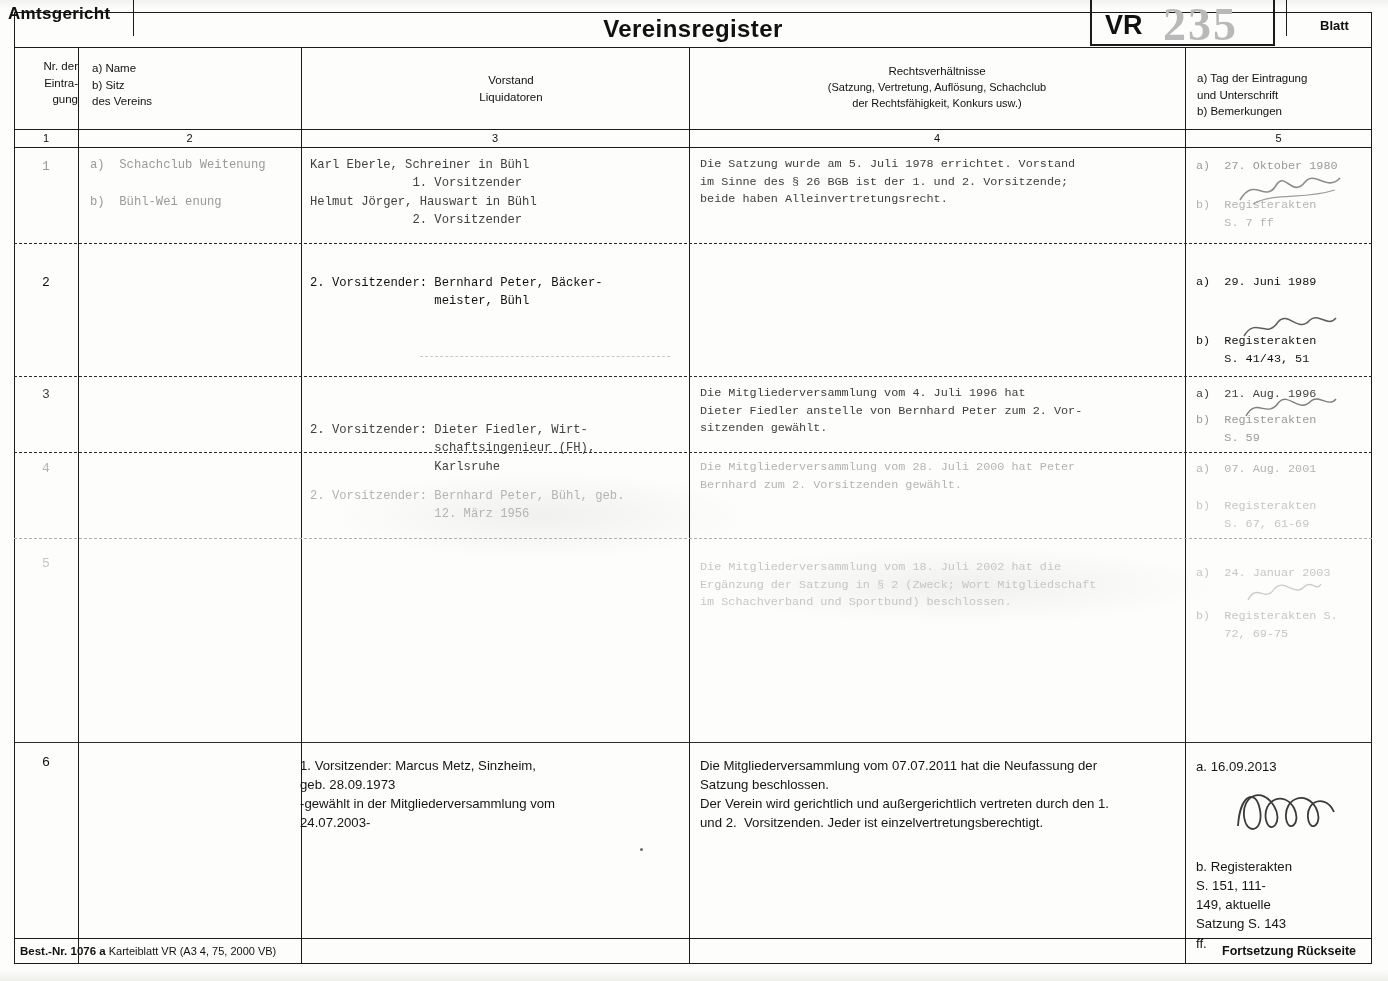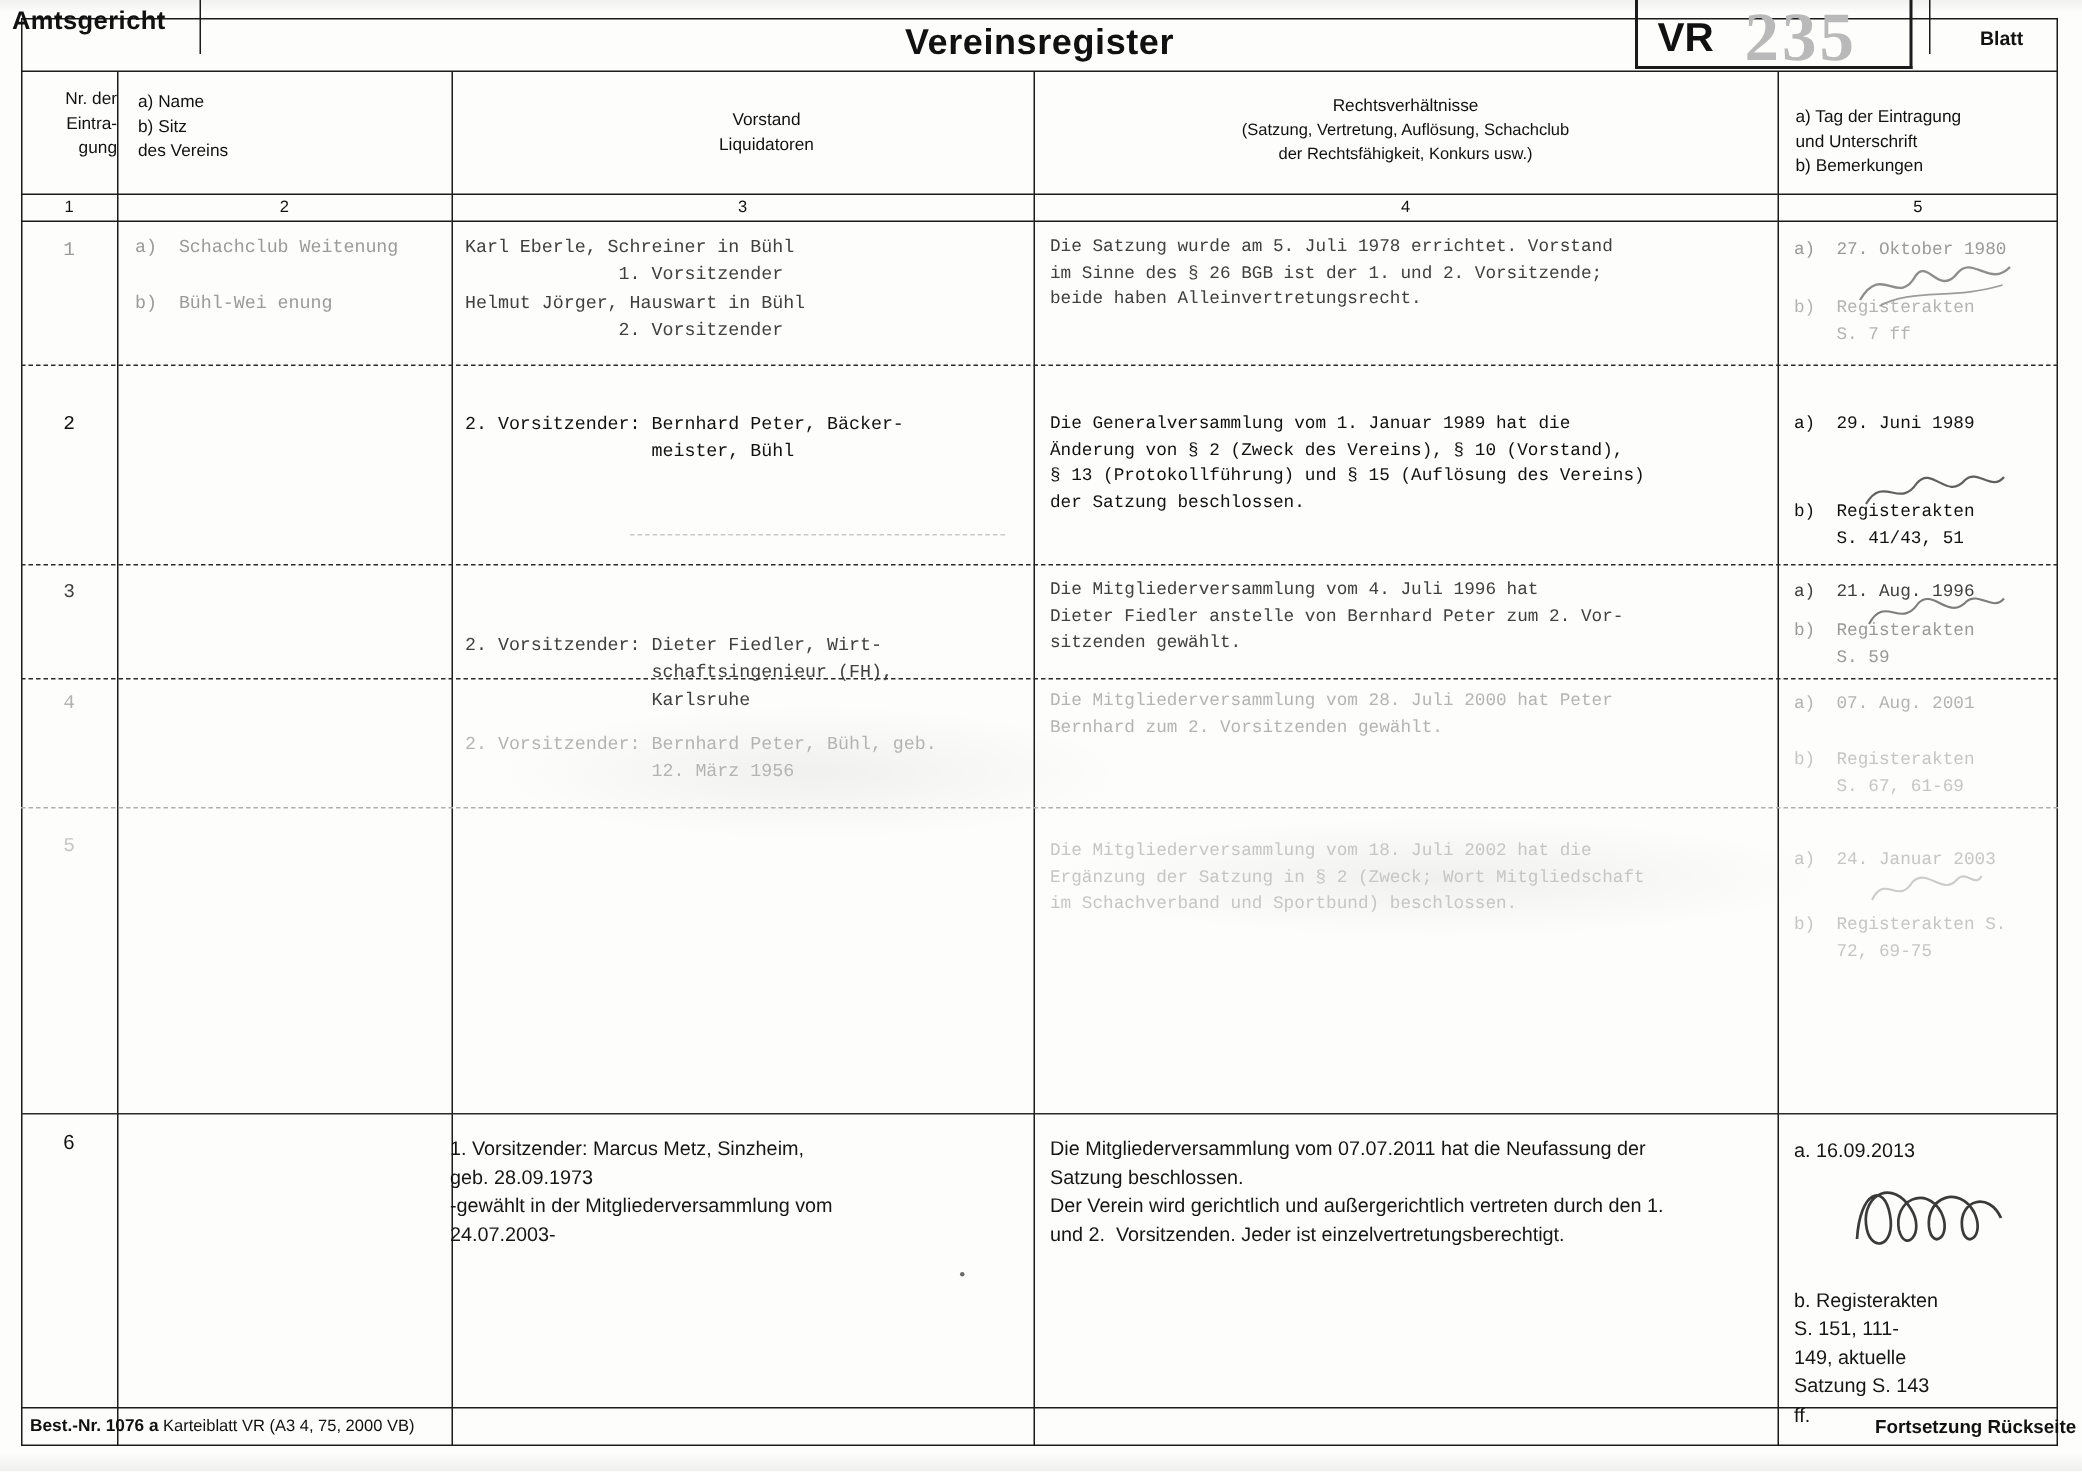--- a/index.html
+++ b/index.html
@@ -210,21 +210,20 @@
     top: 945px;
     font-size: 11px;
   }
   .foot-left b { font-size: 11.5px; }
   .foot-right {
     position: absolute;
     left: 1222px;
     top: 944px;
     font-size: 12.5px;
     font-weight: bold;
-    margin-left: 28px;
   }
 
   
   .sig { position: absolute; pointer-events: none; }
 
   
   .scan-edge-top {
     position: absolute; left:0; top:0; width:1388px; height:10px;
     background: linear-gradient(#f1f1ef, #ffffff);
   }
@@ -315,24 +314,20 @@
   <svg class="sig" style="left:1235px; top:170px;" width="110" height="40" viewBox="0 0 110 40">
     <path d="M5,30 C20,5 30,35 42,14 C50,2 58,28 70,12 C80,0 92,22 105,8" fill="none" stroke="#8d8d8d" stroke-width="1.6"></path>
     <path d="M18,34 C40,22 68,30 100,20" fill="none" stroke="#9c9c9c" stroke-width="1.2"></path>
   </svg>
 
   <div class="hsep" style="top:243px"></div>
 
   <div class="rownum" style="top:275px">2</div>
   <div class="cell tw" style="left:310px; top:274px; width:375px;">2. Vorsitzender: Bernhard Peter, Bäcker-
                  meister, Bühl</div>
-  <div class="cell tw" style="left:700px; top:274px; width:480px; font-size:11.8px;">Die Generalversammlung vom 1. Januar 1989 hat die
-Änderung von § 2 (Zweck des Vereins), § 10 (Vorstand),
-§ 13 (Protokollführung) und § 15 (Auflösung des Vereins)
-der Satzung beschlossen.</div>
   <div class="cell tw" style="left:1196px; top:274px; width:180px; font-size:11.8px;">a)  29. Juni 1989</div>
   <div class="cell tw" style="left:1196px; top:333px; width:180px; font-size:11.8px;">b)  Registerakten
     S. 41/43, 51</div>
   <svg class="sig" style="left:1240px; top:310px;" width="100" height="34" viewBox="0 0 100 34">
     <path d="M4,26 C16,6 26,30 38,12 C48,0 58,24 70,10 C78,2 88,18 96,8" fill="none" stroke="#5f5f5f" stroke-width="1.5"></path>
   </svg>
 
   <div style="position:absolute;left:420px;top:356px;width:250px;border-top:1px dashed #c9c9c9;"></div>
 
   <div class="hsep" style="top:376px"></div>

